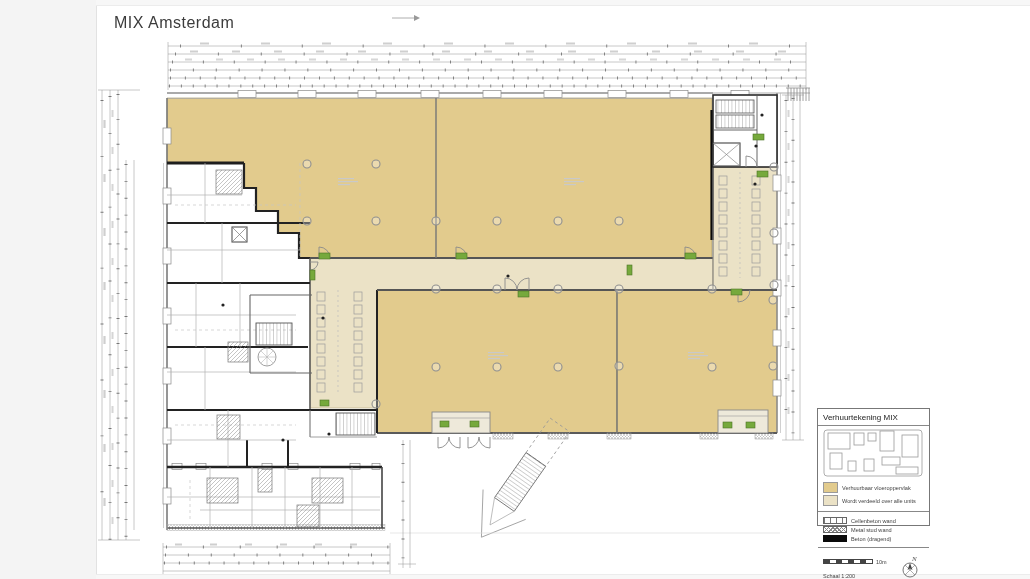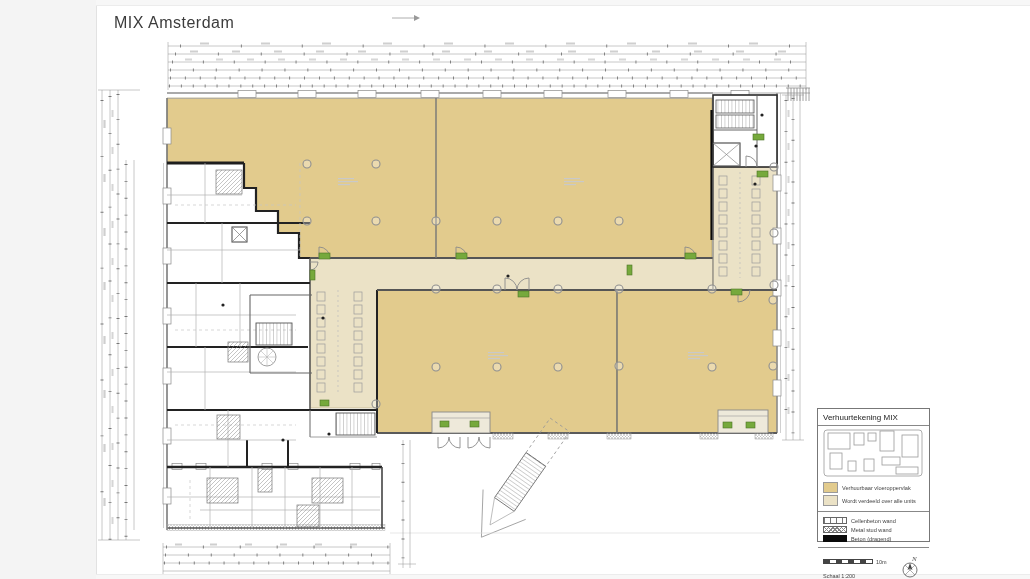--- a/index.html
+++ b/index.html
@@ -4,21 +4,21 @@
 <style>
   html,body{margin:0;padding:0;background:#fff;}
   .canvas{position:relative;width:1030px;height:579px;background:#ffffff;overflow:hidden;
           font-family:"Liberation Sans", sans-serif;}
   .offsheet-left{position:absolute;left:0;top:0;width:96px;height:579px;background:#f4f4f4;border-right:1px solid #e2e2e2;}
   .offsheet-top{position:absolute;left:96px;top:0;width:934px;height:5px;background:#f7f7f7;border-bottom:1px solid #ececec;}
   .offsheet-bottom{position:absolute;left:96px;top:574px;width:934px;height:5px;background:#f7f7f7;border-top:1px solid #ececec;}
   .page-title{position:absolute;left:114px;top:14px;font-size:16px;color:#3c3c3c;letter-spacing:.5px;}
   svg.plan{position:absolute;left:0;top:0;}
 
-  .legend{position:absolute;left:817px;top:408px;width:113px;height:134px;background:#fff;
+  .legend{position:absolute;left:817px;top:408px;width:113px;height:118px;background:#fff;
           border:1px solid #777;box-sizing:border-box;color:#333;}
   .lg-title{font-size:8px;color:#222;padding:4px 5px 3px 5px;border-bottom:1px solid #888;}
   .lg-thumb{display:block;margin:1px auto 0 auto;}
   .lg-swatches{padding:1px 5px 3px 5px;border-bottom:1px solid #888;}
   .lg-row{display:flex;align-items:center;margin:2px 0;}
   .lg-sw{width:13px;height:9px;border:1px solid #9a9a9a;flex:none;margin-right:4px;}
   .lg-label{font-size:5.6px;color:#444;white-space:nowrap;}
   .lg-walls{padding:3px 5px;border-bottom:1px solid #888;}
   .wall-sw{width:24px;height:7px;border:1px solid #666;flex:none;margin-right:4px;box-sizing:border-box;background:#fff;}
   .wall-sw.cellenbeton{background:repeating-linear-gradient(90deg,#777 0 1px,#fff 1px 6px);}

